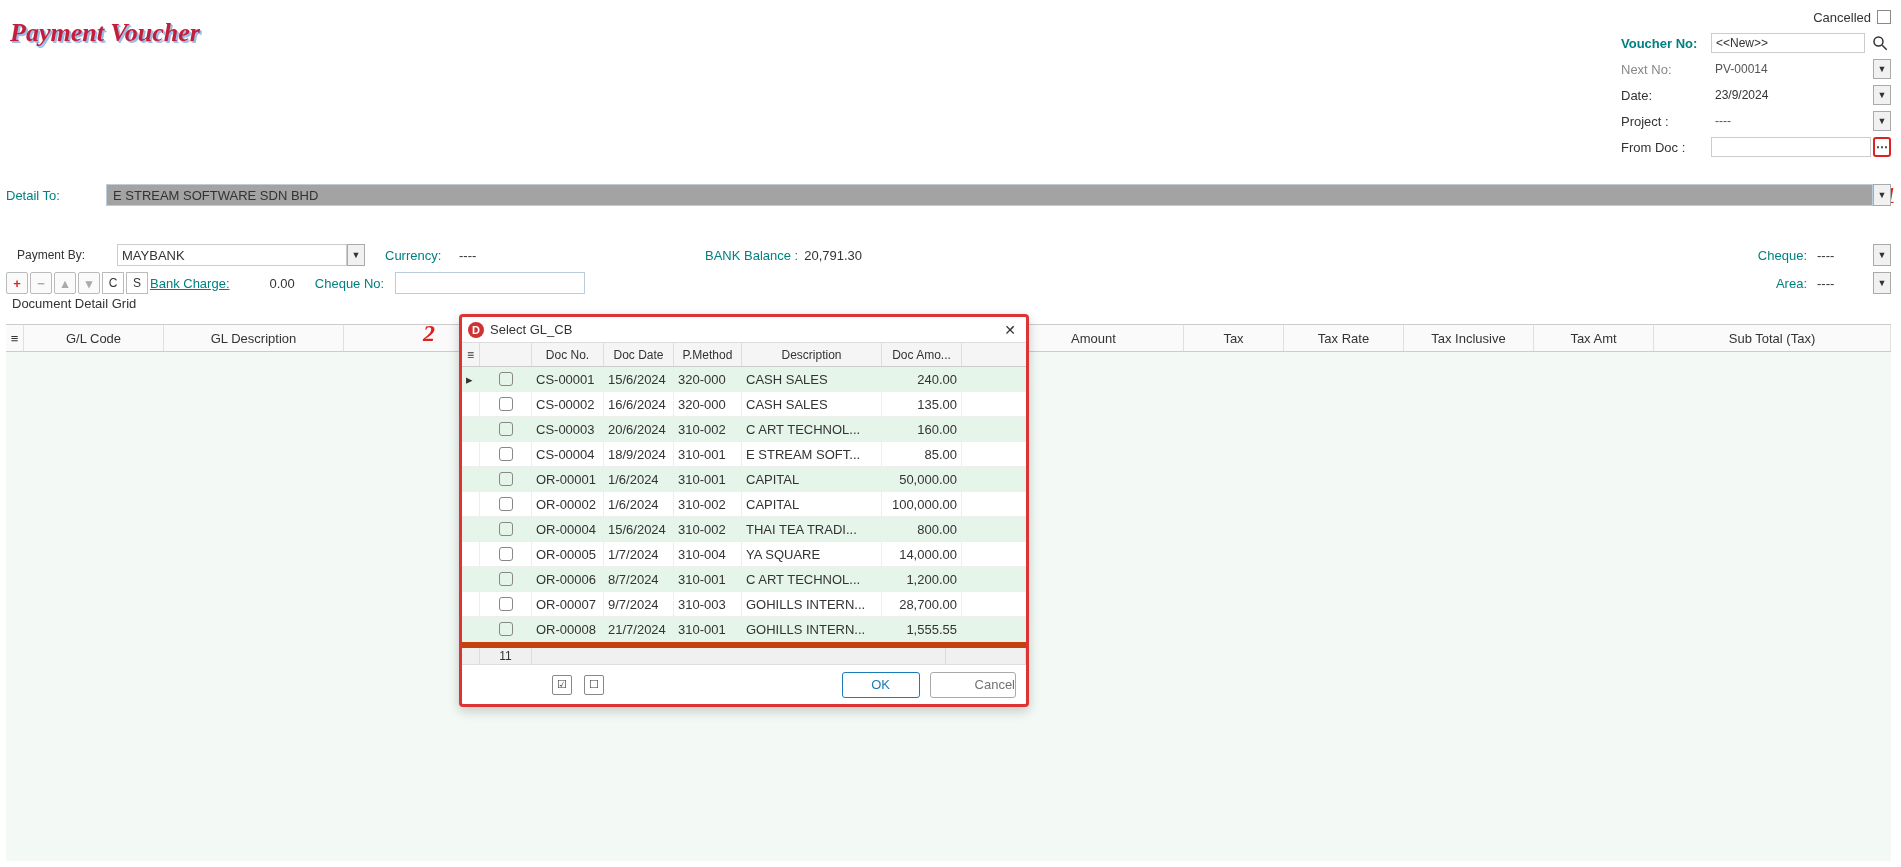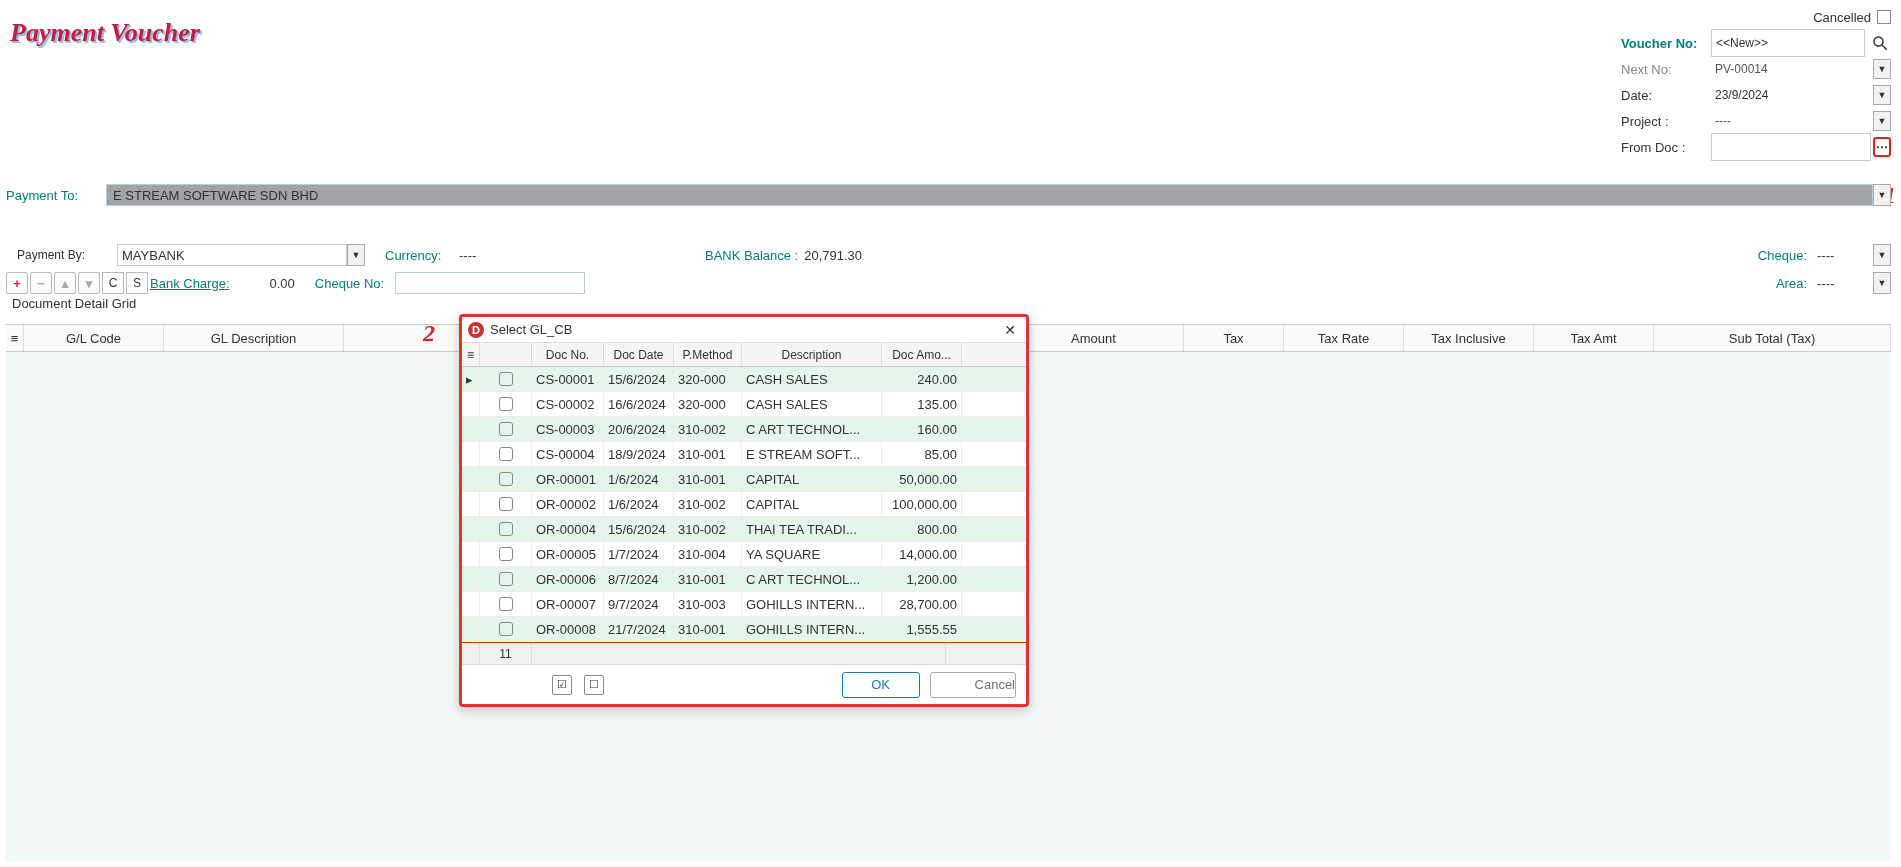--- a/index.html
+++ b/index.html
@@ -10,21 +10,21 @@
     position:absolute; top:18px; left:10px;
     font-family: "Times New Roman", serif; font-style: italic; font-weight: bold;
     font-size: 26px; color:#c41e3a;
     text-shadow: 1px 1px 0 #9bbce6, 2px 2px 0 #9bbce6;
   }
 
   .top-right { position:absolute; top:6px; right:10px; width:270px; }
   .tr-row { display:flex; align-items:center; justify-content:flex-end; margin-bottom:4px; height:22px; }
   .tr-label { width:90px; font-size:13px; color:#888; text-align:left; }
   .tr-label.active { color:#008080; font-weight:600; }
-  .tr-input { flex:1; height:28px; border:1px solid #ccc; background:#fff; font-size:12px; padding:0 4px; display:flex; align-items:center; }
+  .tr-input { flex:1; height:20px; border:1px solid #ccc; background:#fff; font-size:12px; padding:0 4px; display:flex; align-items:center; }
   .tr-input.ro { border:none; background:transparent; color:#555; }
   .tr-caret { width:18px; height:20px; border:1px solid #aaa; background:#f1f1f1; display:flex; align-items:center; justify-content:center; cursor:pointer; margin-left:2px; font-size:9px; }
   .tr-ellipsis { width:18px; height:20px; border:2px solid #d22; border-radius:3px; display:flex; align-items:center; justify-content:center; cursor:pointer; font-weight:bold; margin-left:2px; font-size:12px; }
   .tr-search { width:22px; display:flex; align-items:center; justify-content:center; margin-left:4px; }
   .chkbox-sm { width:14px; height:14px; border:1px solid #888; background:#fff; margin-left:6px; }
 
   .payto-row { position:absolute; top:184px; left:6px; right:10px; display:flex; align-items:center; }
   .payto-row .lbl { width:100px; color:#008080; font-size:13px; }
   .payto-input { flex:1; height:22px; border:1px solid #bcd; background:#a3a3a3; padding:0 6px; font-size:13px; display:flex; align-items:center;}
   .payto-caret { width:18px; height:22px; border:1px solid #aaa; background:#f1f1f1; display:flex; align-items:center; justify-content:center; cursor:pointer; font-size:9px; }
@@ -56,21 +56,21 @@
   .dlg-title .dlg-icon { width:16px; height:16px; border-radius:50%; background:#c33; color:#fff; display:flex; align-items:center; justify-content:center; font-size:11px; font-weight:bold; margin-right:6px;}
   .dlg-title .dlg-text { flex:1; font-size:13px; }
   .dlg-close { width:20px; text-align:center; cursor:pointer; font-size:14px; }
   .dlg-grid-head { display:flex; height:24px; background:#f5f5f5; border-bottom:1px solid #ccc; }
   .dlg-grid-head .c { border-right:1px solid #ddd; display:flex; align-items:center; justify-content:center; font-size:12px; }
   .dlg-row { display:flex; height:25px; border-bottom:1px solid #eee; font-size:13px; }
   .dlg-row.alt { background:#e6f5ea; }
   .dlg-row .c { border-right:1px solid #eee; display:flex; align-items:center; padding:0 4px; overflow:hidden; white-space:nowrap; text-overflow:ellipsis;}
   .dlg-row .c.num { justify-content:flex-end; }
   .chk { width:14px; height:14px; border:1px solid #888; border-radius:3px; }
-  .dlg-footer-row { height:22px; background:#f0f0f0; border-top:1px solid #c2410c; display:flex; }
+  .dlg-footer-row { height:22px; background:#f0f0f0; border-top:6px solid #c2410c; display:flex; }
   .dlg-footer-row .c { border-right:1px solid #ddd; display:flex; align-items:center; padding:0 4px; font-size:12px;}
   .dlg-btnbar { height:40px; border-top:1px solid #ddd; display:flex; align-items:center; padding:0 10px; }
   .dlg-btn { min-width:78px; height:26px; border:1px solid #1a7bb9; border-radius:3px; background:#fff; color:#1a7bb9; display:flex; align-items:center; justify-content:center; cursor:pointer; font-size:13px; margin-left:10px;}
   .dlg-toolbtn { width:20px; height:20px; border:1px solid #888; border-radius:2px; display:flex; align-items:center; justify-content:center; margin-right:12px; cursor:pointer; font-size:11px;}
 
   .col-sel{width:18px;} .col-chk{width:52px;justify-content:center;} .col-doc{width:72px;} .col-date{width:70px;} .col-pm{width:68px;} .col-desc{width:140px;} .col-amt{width:80px;}
 </style>
 </head>
 <body>
 
@@ -110,21 +110,21 @@
     <div class="tr-row">
       <span class="tr-label" style="color:#333;">From Doc :</span>
       <span class="tr-input"></span>
       <span class="tr-ellipsis">⋯</span>
     </div>
   </div>
 
   <span class="callout n1">1</span>
 
   <div class="payto-row">
-    <span class="lbl">Payment To:</span>
+    <span class="lbl">Detail To:</span>
     <span class="payto-input">E STREAM SOFTWARE SDN BHD</span>
     <span class="payto-caret">▼</span>
   </div>
 
   <div class="row2">
     <span style="width:100px;">Payment By:</span>
     <span class="fld" style="width:230px;">MAYBANK</span>
     <span class="sm-caret">▼</span>
     <span class="lbl-teal" style="margin-left:20px;width:70px;">Currency:</span>
     <span class="fld ro" style="width:60px;">----</span>

